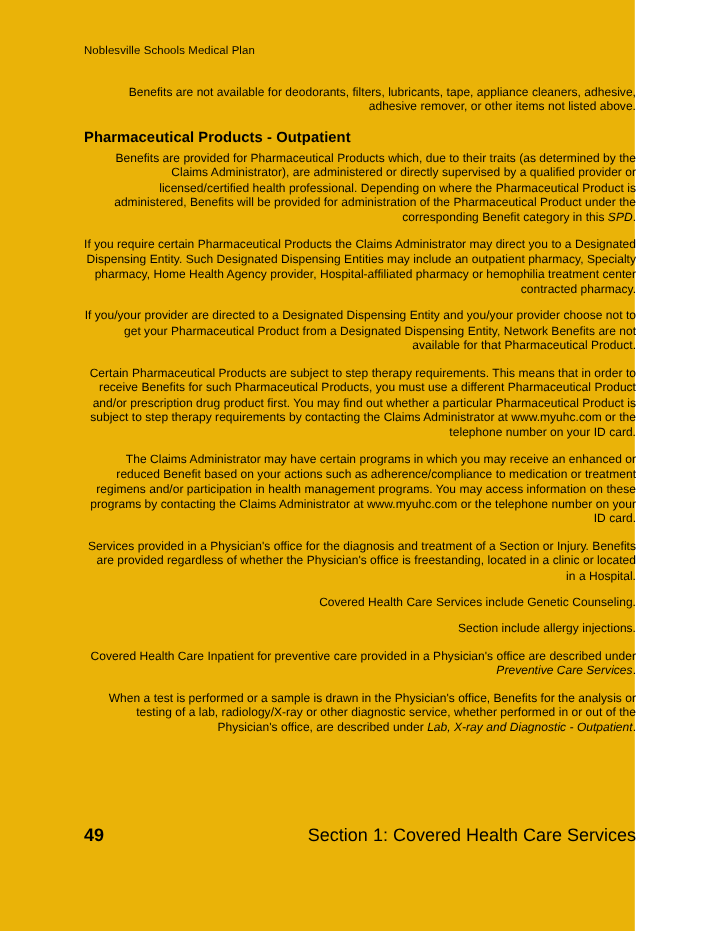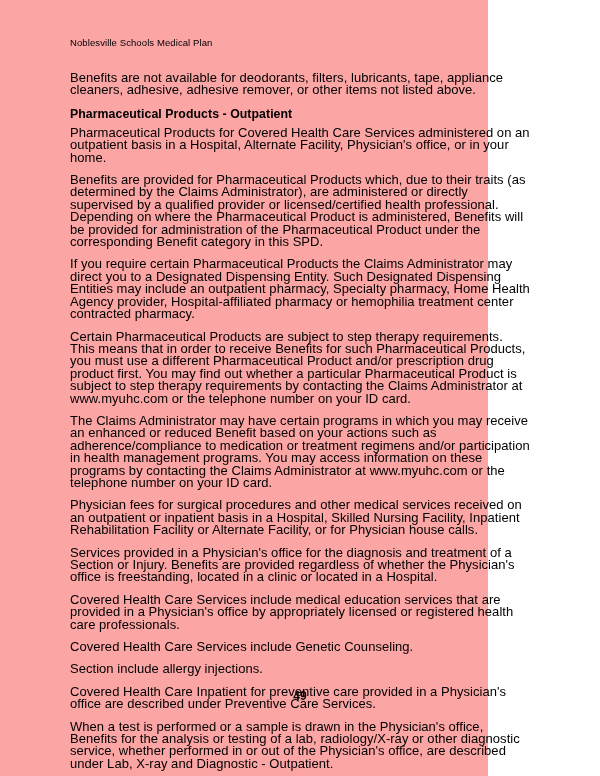--- a/index.html
+++ b/index.html
@@ -9,23 +9,23 @@
   }
   body {
     width: 600px;
     height: 776px;
     font-family: "Liberation Sans", sans-serif;
     color: #000000;
     -webkit-font-smoothing: antialiased;
   }
   .page {
     position: relative;
-    width: 488px;
+    width: 529px;
     height: 776px;
-    background: #fca5a5;
+    background: #eab308;
     box-sizing: border-box;
   }
   .content {
     position: absolute;
     left: 70px;
     top: 36px;
     width: 460px;
   }
   .running-head {
     font-size: 9.5px;
@@ -35,40 +35,41 @@
     letter-spacing: 0.01em;
   }
   h2.section-heading {
     font-size: 12.3px;
     font-weight: bold;
     line-height: 15px;
     margin: 3px 0 5px 0;
     letter-spacing: 0.005em;
   }
   p.body-text {
-    font-size: 13px;
+    font-size: 10px;
     line-height: 12.4px;
     margin: 0 0 10px 0;
-    text-align: left;
+    text-align: right;
     letter-spacing: 0.003em;
   }
   p.body-text:last-child {
     margin-bottom: 4px;
   }
   .italic {
+    font-style: italic;
   }
   .footer {
     position: absolute;
     left: 70px;
     top: 690px;
     width: 460px;
     display: flex;
-    justify-content: center;
+    justify-content: space-between;
     align-items: baseline;
-    font-size: 12px;
+    font-size: 15px;
     line-height: 13px;
   }
   .footer-page-number {
     font-weight: bold;
   }
   .footer-section {
     font-weight: normal;
   }
 </style>
 </head>
@@ -77,33 +78,32 @@
 <div class="page">
 
   <div class="content">
 
     <div class="running-head">Noblesville Schools Medical Plan</div>
 
     <p class="body-text">Benefits are not available for deodorants, filters, lubricants, tape, appliance cleaners, adhesive, adhesive remover, or other items not listed above.</p>
 
     <div id="sections-container">
         <h2 class="section-heading">Pharmaceutical Products - Outpatient</h2>
-        <p class="body-text"><span>Pharmaceutical Products for Covered Health Care Services administered on an outpatient basis in a Hospital, Alternate Facility, Physician's office, or in your home.</span></p>
         <p class="body-text"><span>Benefits are provided for Pharmaceutical Products which, due to their traits (as determined by the Claims Administrator), are administered or directly supervised by a qualified provider or licensed/certified health professional. Depending on where the Pharmaceutical Product is administered, Benefits will be provided for administration of the Pharmaceutical Product under the corresponding Benefit category in this </span><span class="italic">SPD</span><span>.</span></p>
         <p class="body-text"><span>If you require certain Pharmaceutical Products the Claims Administrator may direct you to a Designated Dispensing Entity. Such Designated Dispensing Entities may include an outpatient pharmacy, Specialty pharmacy, Home Health Agency provider, Hospital-affiliated pharmacy or hemophilia treatment center contracted pharmacy.</span></p>
+        <p class="body-text"><span>If you/your provider are directed to a Designated Dispensing Entity and you/your provider choose not to get your Pharmaceutical Product from a Designated Dispensing Entity, Network Benefits are not available for that Pharmaceutical Product.</span></p>
         <p class="body-text"><span>Certain Pharmaceutical Products are subject to step therapy requirements. This means that in order to receive Benefits for such Pharmaceutical Products, you must use a different Pharmaceutical Product and/or prescription drug product first. You may find out whether a particular Pharmaceutical Product is subject to step therapy requirements by contacting the Claims Administrator at www.myuhc.com or the telephone number on your ID card.</span></p>
         <p class="body-text"><span>The Claims Administrator may have certain programs in which you may receive an enhanced or reduced Benefit based on your actions such as adherence/compliance to medication or treatment regimens and/or participation in health management programs. You may access information on these programs by contacting the Claims Administrator at www.myuhc.com or the telephone number on your ID card.</span></p>
-        <p class="body-text"><span>Physician fees for surgical procedures and other medical services received on an outpatient or inpatient basis in a Hospital, Skilled Nursing Facility, Inpatient Rehabilitation Facility or Alternate Facility, or for Physician house calls.</span></p>
         <p class="body-text"><span>Services provided in a Physician's office for the diagnosis and treatment of a Section or Injury. Benefits are provided regardless of whether the Physician's office is freestanding, located in a clinic or located in a Hospital.</span></p>
-        <p class="body-text"><span>Covered Health Care Services include medical education services that are provided in a Physician's office by appropriately licensed or registered health care professionals.</span></p>
         <p class="body-text"><span>Covered Health Care Services include Genetic Counseling.</span></p>
         <p class="body-text"><span>Section include allergy injections.</span></p>
         <p class="body-text"><span>Covered Health Care Inpatient for preventive care provided in a Physician's office are described under </span><span class="italic">Preventive Care Services</span><span>.</span></p>
         <p class="body-text"><span>When a test is performed or a sample is drawn in the Physician's office, Benefits for the analysis or testing of a lab, radiology/X-ray or other diagnostic service, whether performed in or out of the Physician's office, are described under </span><span class="italic">Lab, X-ray and Diagnostic - Outpatient</span><span>.</span></p>
       </div>
 
   </div>
 
   <div class="footer">
     <span class="footer-page-number">49</span>
+    <span class="footer-section">Section 1: Covered Health Care Services</span>
   </div>
 
 </div>
 
 </body></html>

